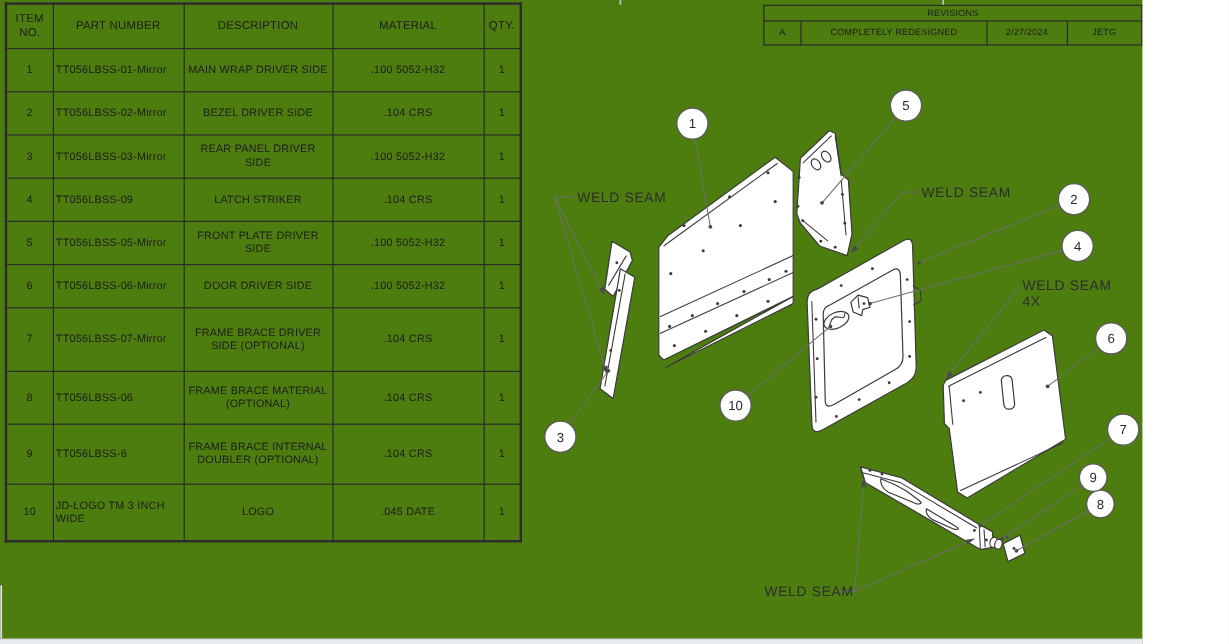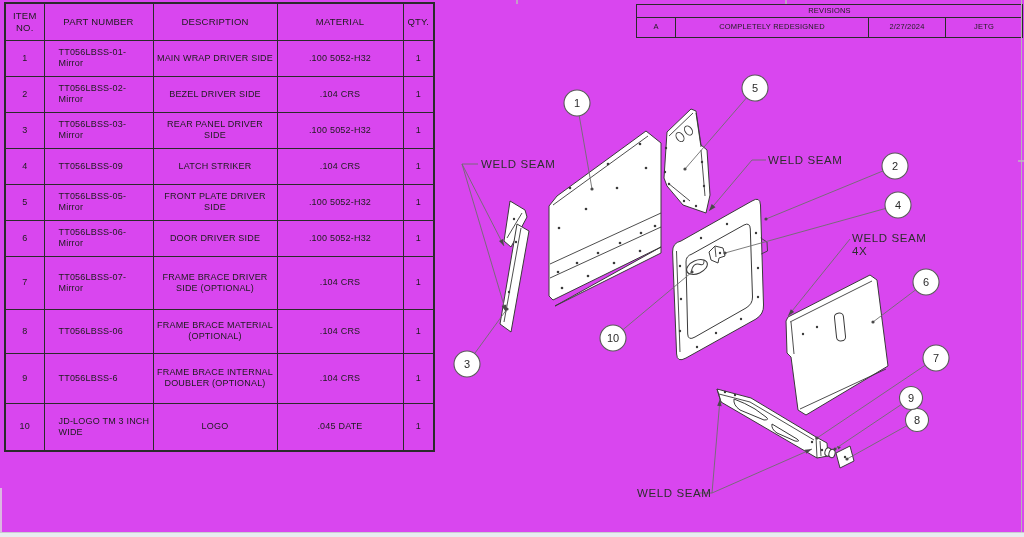--- a/index.html
+++ b/index.html
@@ -1,25 +1,25 @@
 <!DOCTYPE html>
 <html><head>
 <meta charset="utf-8">
 <style>
   html,body{margin:0;padding:0;background:#fff;}
-  .sheet{position:relative;width:1024px;height:537px;background:#d946ef;overflow:hidden;
+  .sheet{position:relative;width:952px;height:537px;background:#4d7c0f;overflow:hidden;
          font-family:"Liberation Sans",sans-serif;color:#1c1c1c;}
   
   .bom{position:absolute;left:4px;top:2px;border-collapse:collapse;table-layout:fixed;
        border:2px solid #2b2b2b;}
   .bom td,.bom th{border:1px solid #2b2b2b;font-weight:normal;font-size:9px;line-height:1.2;
        text-align:center;vertical-align:middle;padding:1px 2px;letter-spacing:.2px;
        overflow:hidden;}
   .bom th{font-size:9.5px;}
-  .bom td.pn{text-align:left;padding-left:14px;}
+  .bom td.pn{text-align:left;padding-left:2px;}
   
   .rev{position:absolute;left:636px;top:4px;border-collapse:collapse;table-layout:fixed;
        border:1px solid #2b2b2b;}
   .rev td,.rev th{border:1px solid #2b2b2b;font-weight:normal;font-size:7.5px;line-height:1.1;
        text-align:center;vertical-align:middle;padding:0 2px;letter-spacing:.2px;}
   
   svg{position:absolute;left:0;top:0;}
   svg text{font-family:"Liberation Sans",sans-serif;}
   .part{fill:#ffffff;stroke:#3a3a3a;stroke-width:1;stroke-linejoin:round;}
   .pline{fill:none;stroke:#3a3a3a;stroke-width:.9;}

